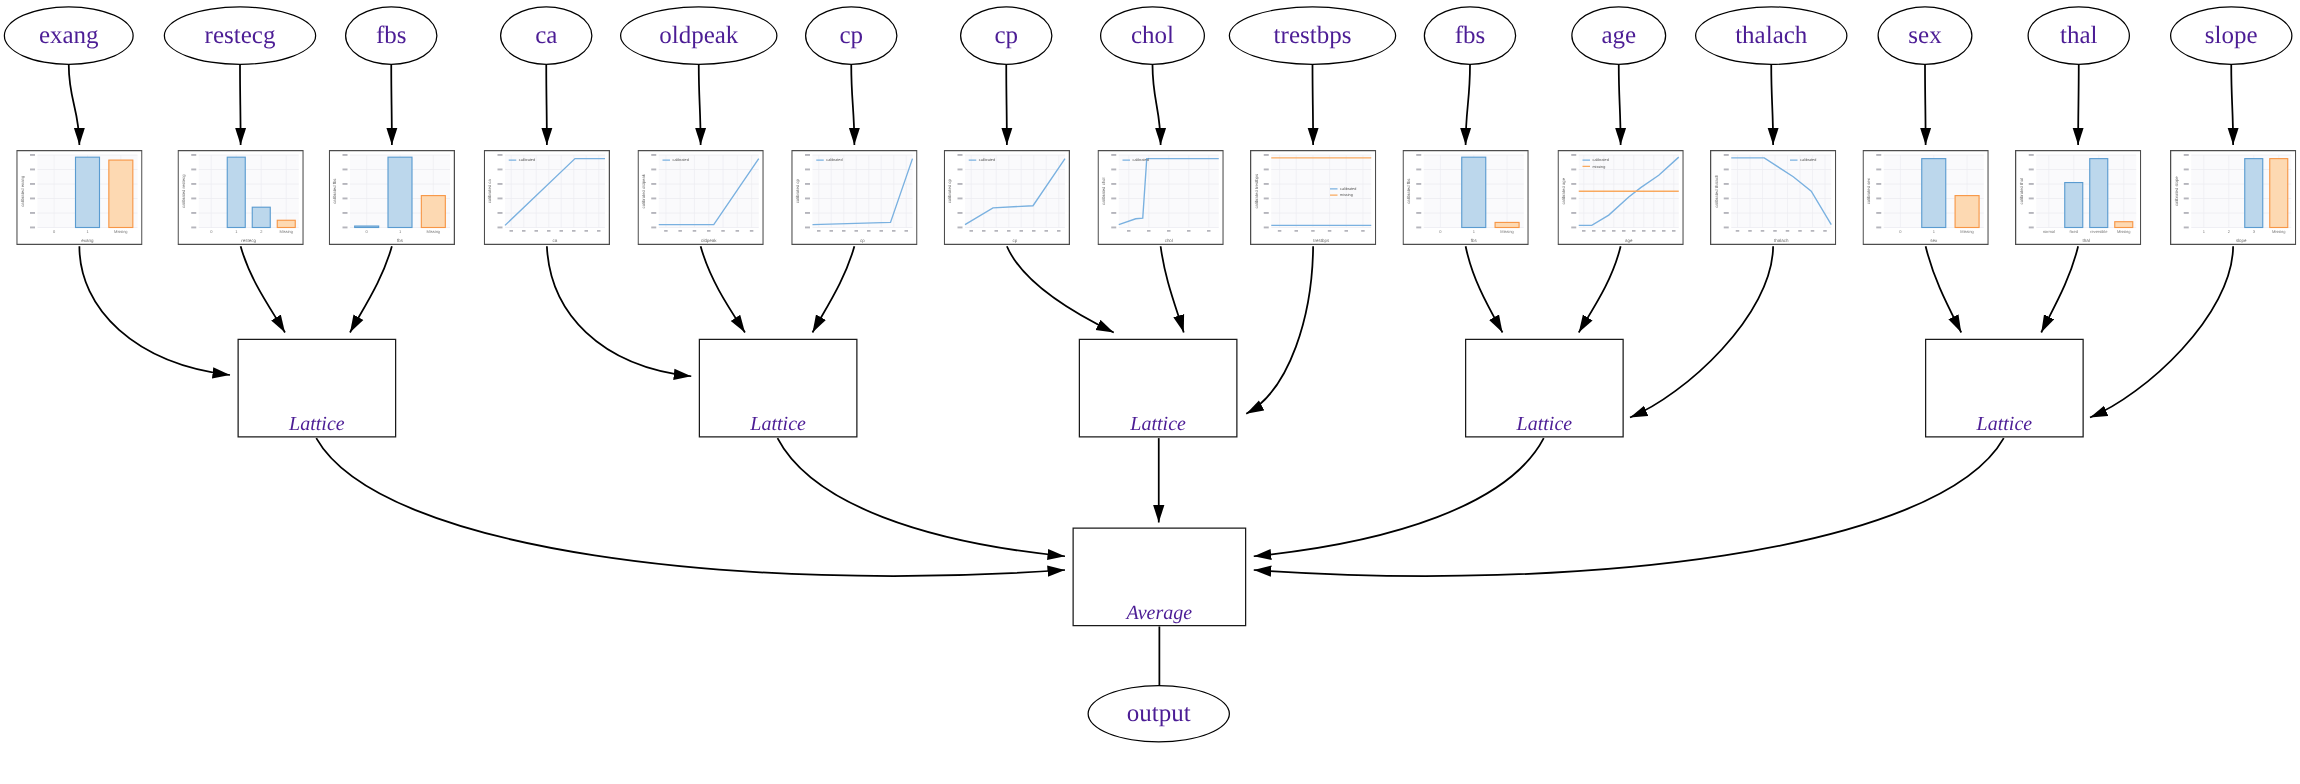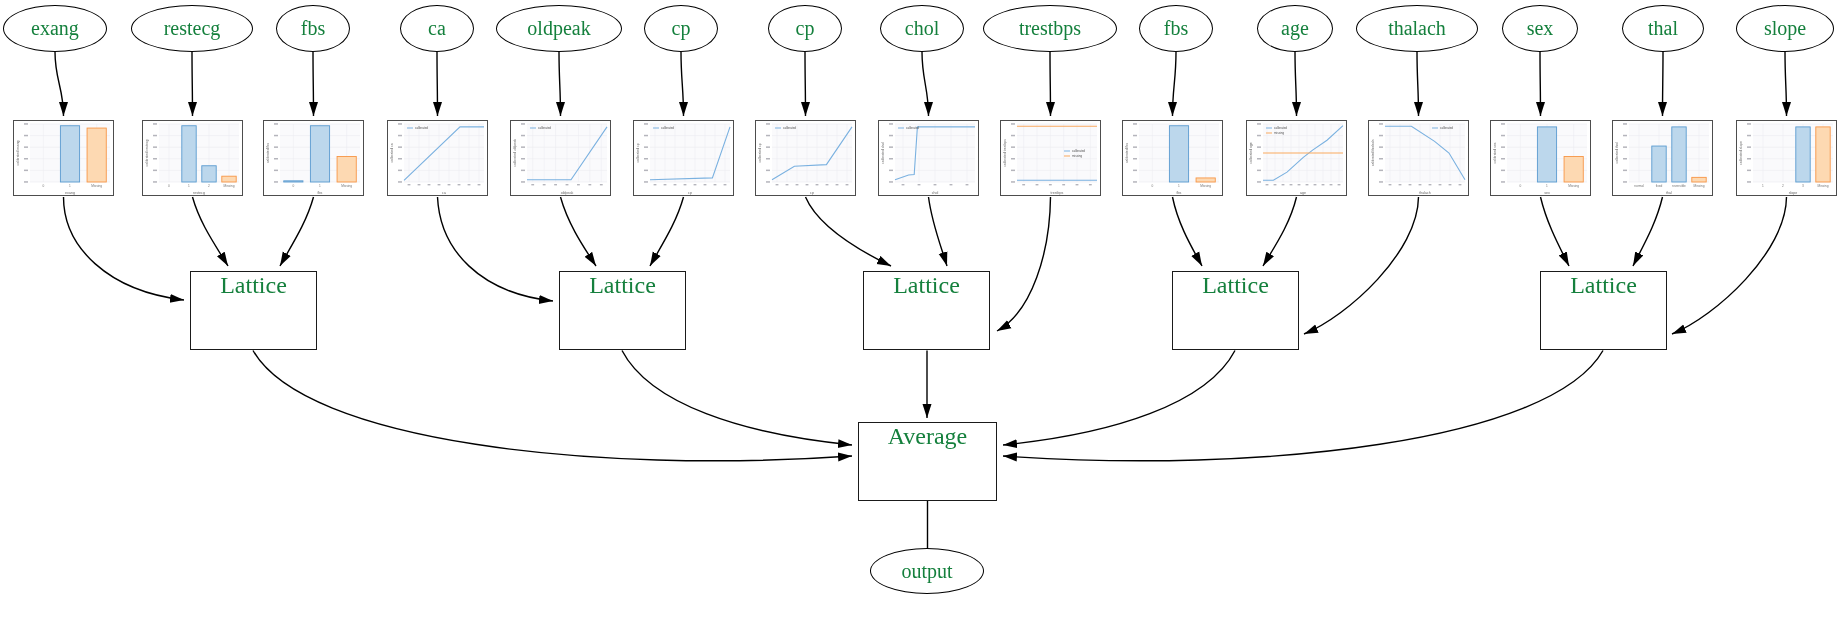--- a/index.html
+++ b/index.html
@@ -1,22 +1,22 @@
 <!DOCTYPE html>
 <html><head>
 <meta charset="utf-8">
 <style>
   html,body{margin:0;padding:0;background:#ffffff;}
   #canvas{position:relative;width:1840px;height:627px;background:#ffffff;overflow:hidden;
-          font-family:"Liberation Serif","DejaVu Serif",serif;color:#15803d;}
+          font-family:"Liberation Serif","DejaVu Serif",serif;color:#4c1d95;}
   #edges{position:absolute;left:0;top:0;width:1840px;height:627px;}
   .node-ellipse{position:absolute;box-sizing:border-box;border:1.4px solid #000;border-radius:50%;
           background:#fff;display:flex;align-items:center;justify-content:center;font-size:20px;}
   .node-box{position:absolute;box-sizing:border-box;border:1.6px solid #1a1a1a;background:#fff;
-          display:flex;align-items:flex-start;justify-content:center;font-size:24px;}
+          display:flex;align-items:flex-end;justify-content:center;font-size:16px;font-style:italic;}
   .chart{position:absolute;top:120px;width:101px;height:76px;}
   .chart svg{display:block;}
 </style>
 </head>
 <body>
 
 <div id="canvas">
 
   <svg id="edges" xmlns="http://www.w3.org/2000/svg">
     <defs>

